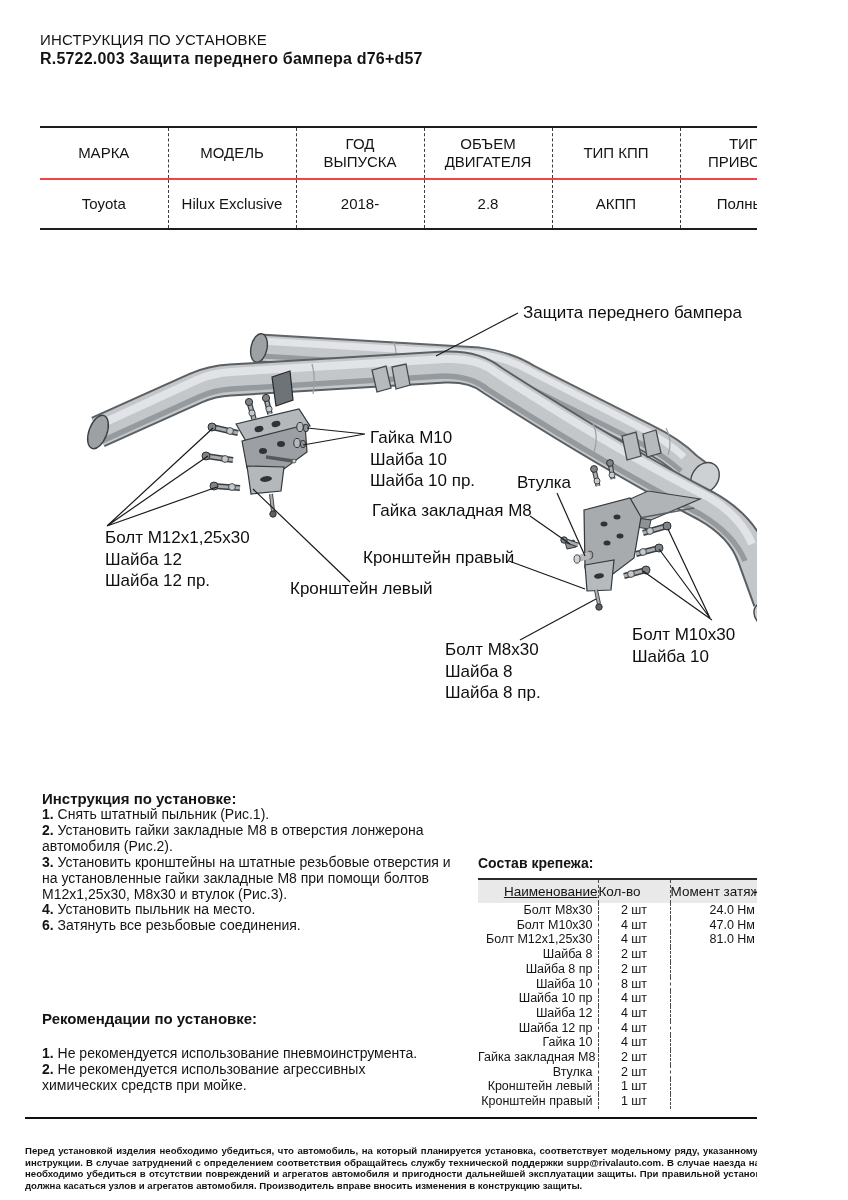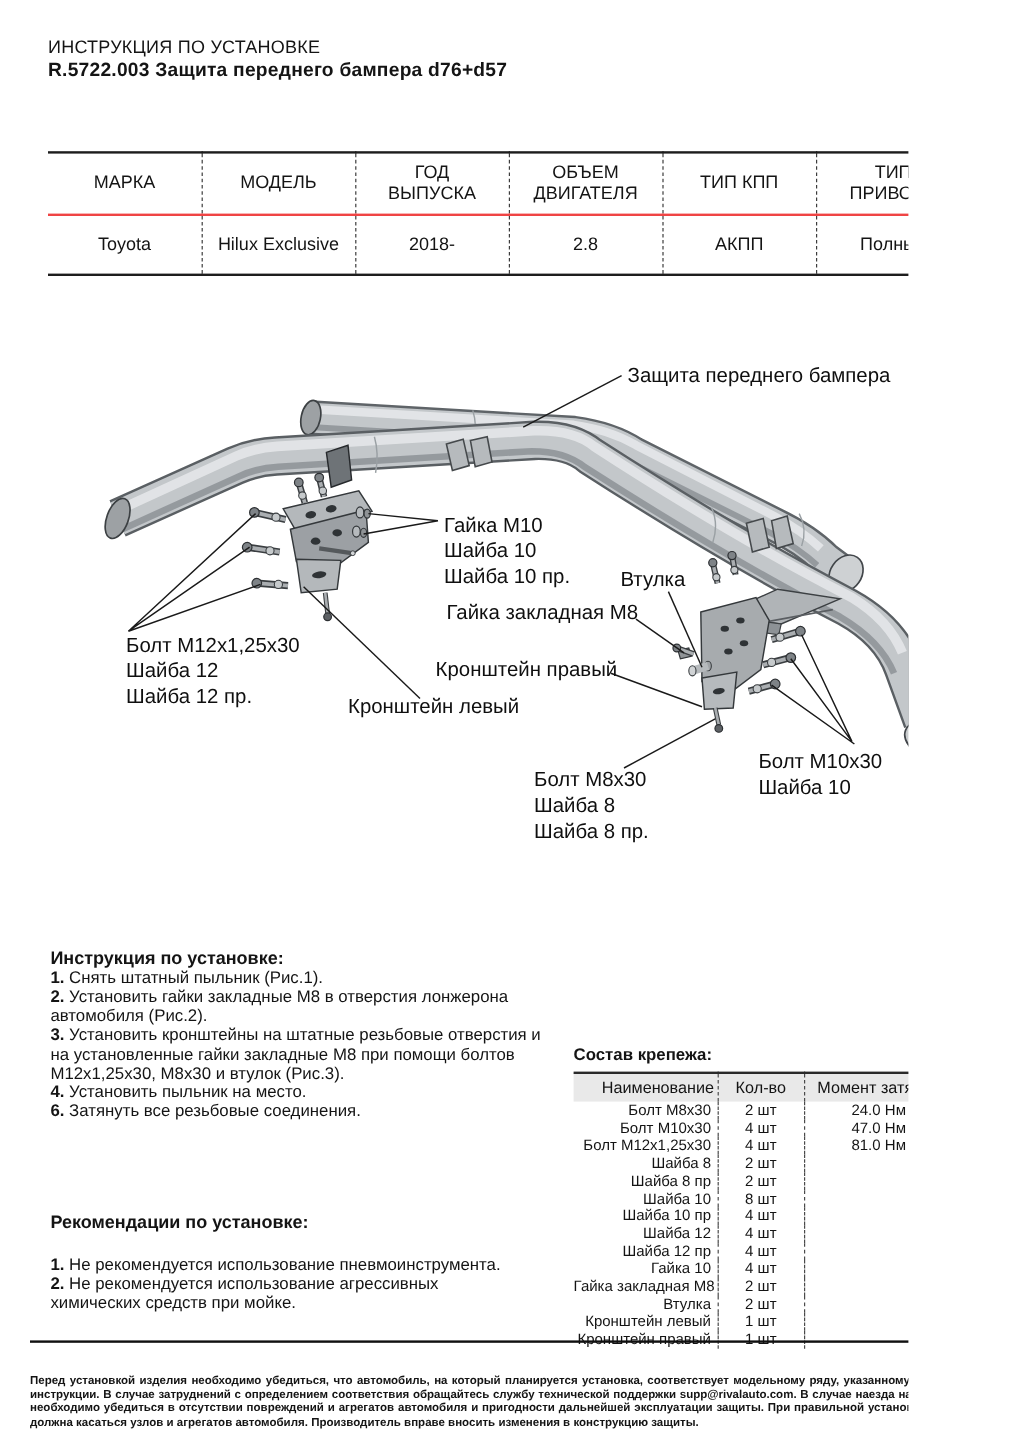--- a/index.html
+++ b/index.html
@@ -28,26 +28,26 @@
   
   .instr { position:absolute; left:42px; top:791px; width:428px; font-size:14px; line-height:15.9px; }
   .instr h3, .recs h3 { font-size:15px; font-weight:bold; line-height:16px; }
   .li { }
   .li b { font-weight:bold; }
   .recs { position:absolute; left:42px; top:1011px; width:400px; font-size:14px; line-height:15.9px; }
   .recs .list { margin-top:19px; }
 
   
   .hw-wrap { position:absolute; left:478px; top:855px; width:316px; }
-  .hw-heading { font-size:14px; font-weight:bold;margin-top:15px; }
+  .hw-heading { font-size:14px; font-weight:bold; }
   table.hw { width:316px; border-collapse:collapse; table-layout:fixed; margin-top:7px;
              border-top:2px solid #2a2a2a; }
   table.hw th { background:#e9e9e9; font-weight:normal; font-size:13.5px; height:24px; vertical-align:middle; }
-  table.hw th:nth-child(1) { text-align:center; padding-left:21px; }
-  table.hw th:nth-child(2), table.hw th:nth-child(3) { text-align:center; }
+  table.hw th:nth-child(1) { text-align:right; padding-left:21px;text-decoration:underline; }
+  table.hw th:nth-child(2), table.hw th:nth-child(3) { text-align:left; }
   table.hw td { font-size:12.5px; height:14.7px; line-height:14.7px; white-space:nowrap; }
   table.hw td:nth-child(1) { text-align:right; padding-right:5px; }
   table.hw td:nth-child(2), table.hw td:nth-child(3) { text-align:center; }
   table.hw th + th, table.hw td + td { border-left:1.5px dashed #4a4a4a; }
 
   
   .footer-rule { position:absolute; left:25px; top:1117px; width:798px; border-top:2px solid #101010; }
   .footer-text { position:absolute; left:25px; top:1122px; width:798px; font-size:9.6px;
                  font-weight:bold; line-height:11.6px; text-align:justify;margin-top:23px; }
 </style>

